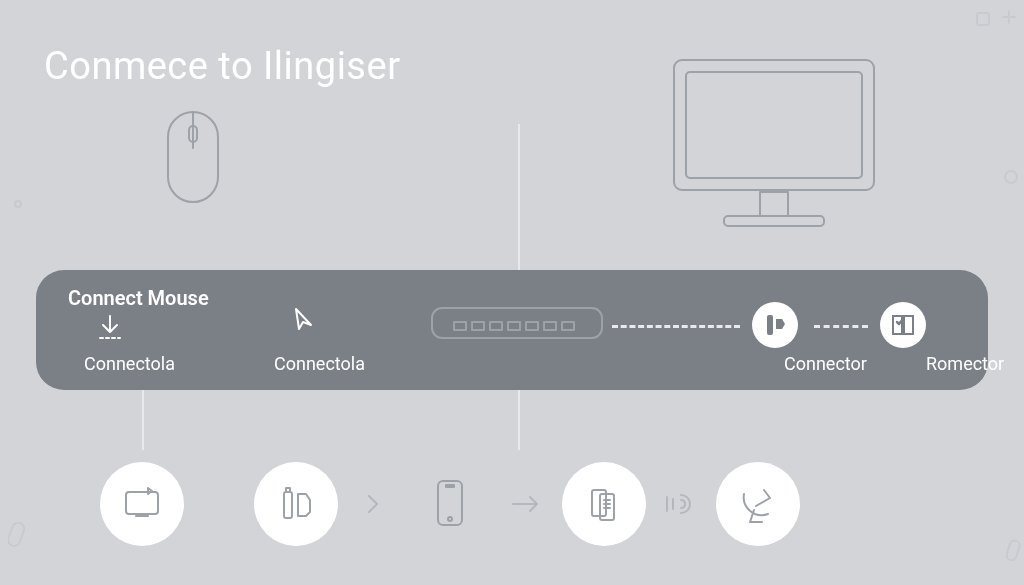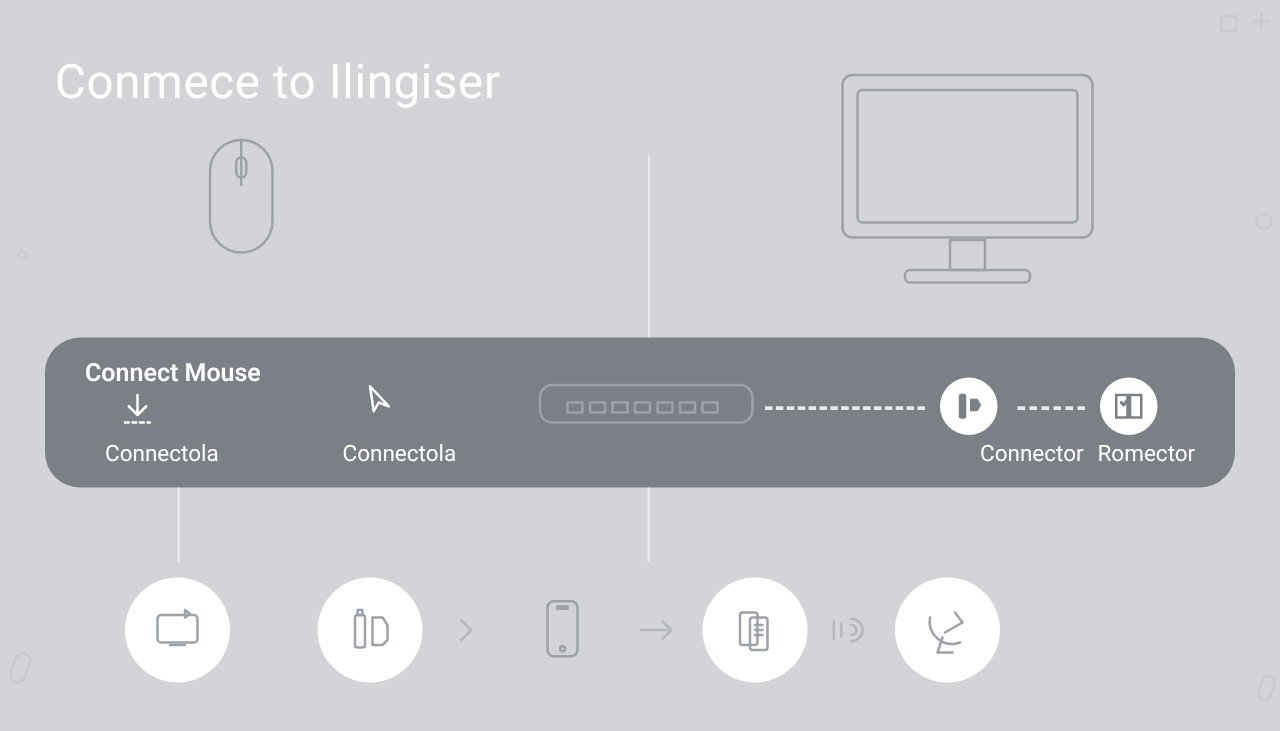--- a/index.html
+++ b/index.html
@@ -82,21 +82,21 @@
   }
   .bar .lbl-small {
     position: absolute;
     font-size: 18px;
     color: #fff;
     bottom: 16px;
   }
   .bar .lbl-small.a { left: 48px; }
   .bar .lbl-small.b { left: 238px; }
   .bar .lbl-small.c { left: 748px; }
-  .bar .lbl-small.d { left: 842px; }
+  .bar .lbl-small.d { left: 890px; }
 
   .hub {
     position: absolute;
     left: 430px; top: 300px;
     width: 174px; height: 46px;
   }
 
   
   .dash-line {
     position: absolute;

